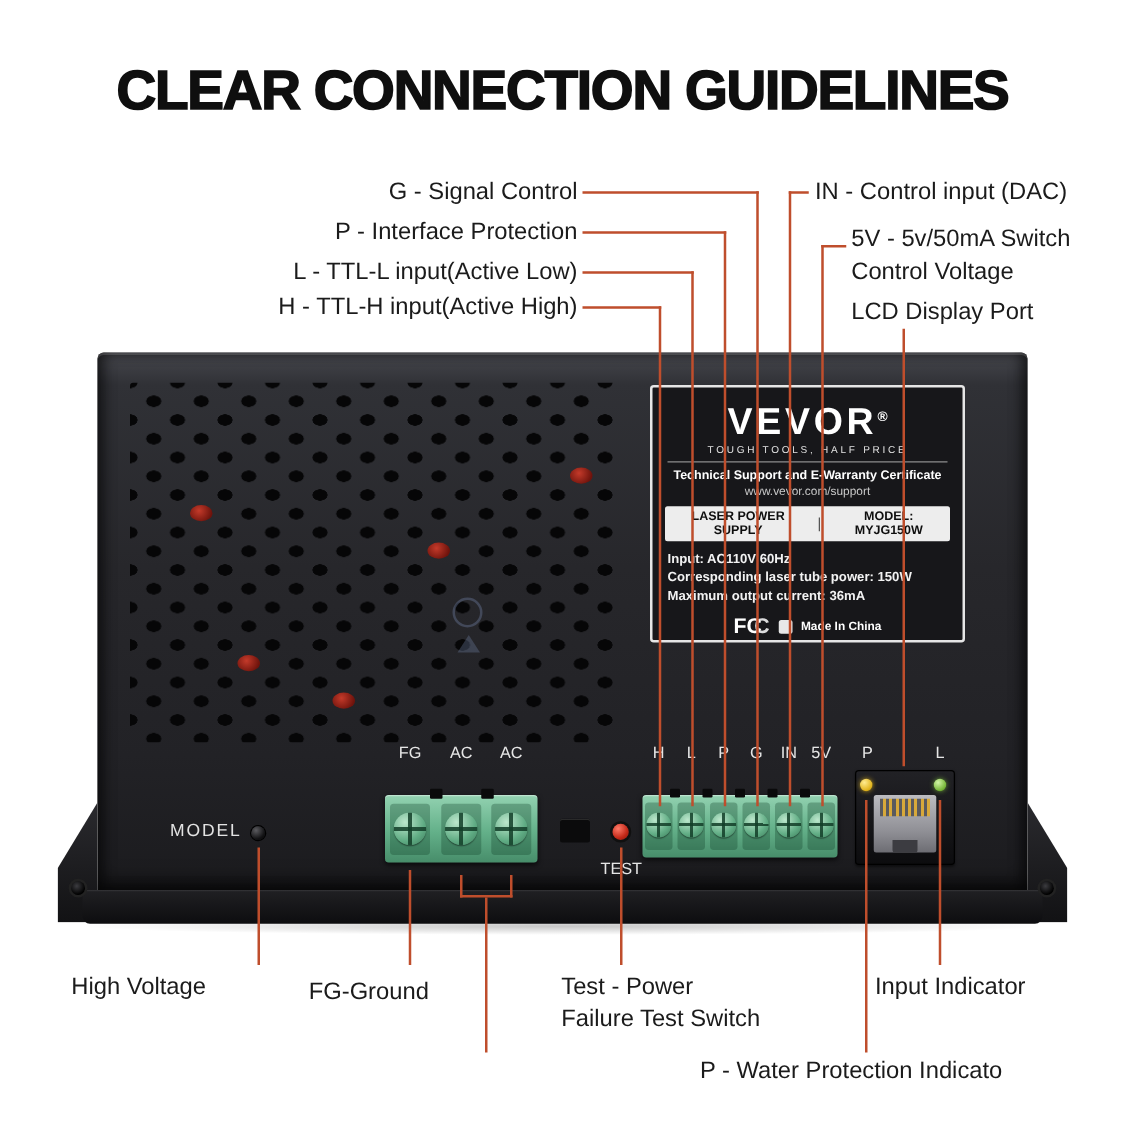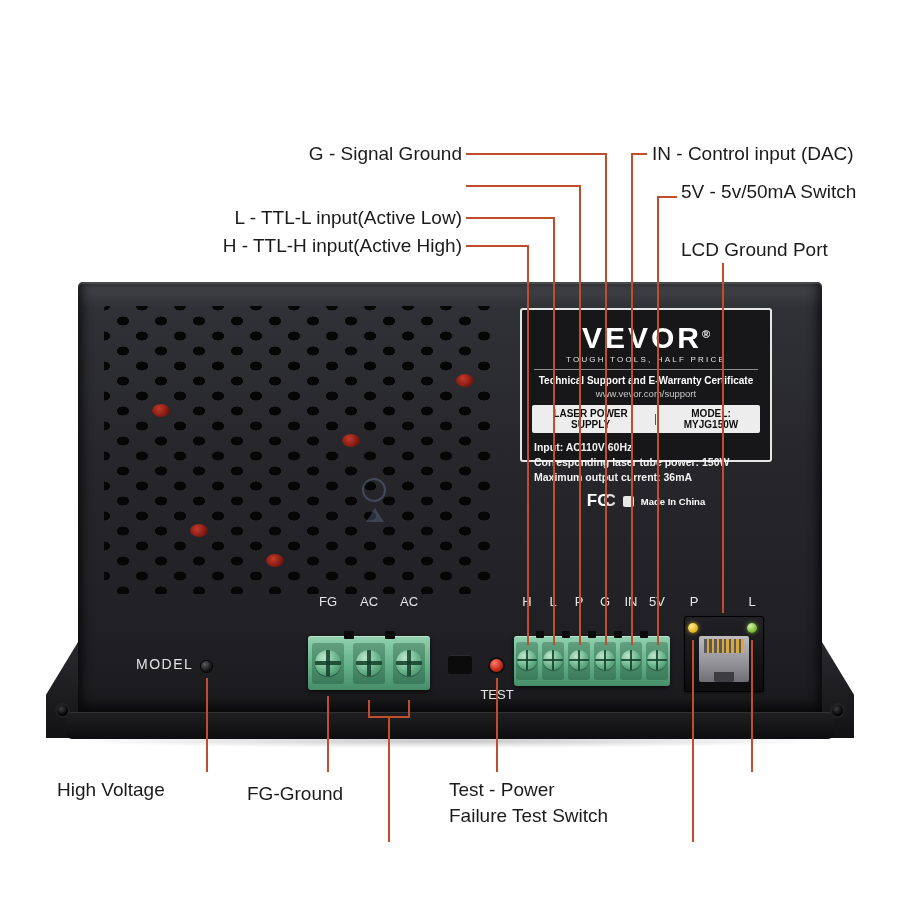--- a/index.html
+++ b/index.html
@@ -98,40 +98,41 @@
   .rj-notch{position:absolute;background:#3c3c41;border-radius:0 0 2px 2px;}
   .led{position:absolute;border-radius:50%;}
   .led.y{background:radial-gradient(circle at 35% 30%,#ffeb8f,#e2b51e 65%,#96760f);box-shadow:0 0 4px rgba(226,181,30,.8);}
   .led.g{background:radial-gradient(circle at 35% 30%,#d2f5a6,#79b83a 65%,#47731c);box-shadow:0 0 4px rgba(121,184,58,.8);}
 </style>
 </head>
 <body>
 
 <div class="scene">
 
+  <h1 class="title">CLEAR CONNECTION GUIDELINES</h1>
 
   <div class="flange left" style="left:46px;top:642px;width:32px;height:96px;"></div>
   <div class="flange right" style="left:822px;top:642px;width:32px;height:96px;"></div>
   <div class="shadow" style="left:60px;top:734px;width:780px;height:14px;"></div>
   <div class="psu-body" style="left:78px;top:282px;width:744px;height:430px;"></div>
   <div class="hem" style="left:66px;top:712px;width:768px;height:27px;"></div>
   <div class="screwhole" style="left:57px;top:705px;width:11px;height:11px;"></div>
   <div class="screwhole" style="left:832px;top:705px;width:11px;height:11px;"></div>
 
   <div class="perf" style="left:104px;top:306px;width:392px;height:288px;">
     <div class="wirehint" style="left:48px;top:98px;width:18px;height:13px;"></div>
     <div class="wirehint" style="left:86px;top:218px;width:18px;height:13px;"></div>
     <div class="wirehint" style="left:238px;top:128px;width:18px;height:13px;"></div>
     <div class="wirehint" style="left:162px;top:248px;width:18px;height:13px;"></div>
     <div class="wirehint" style="left:352px;top:68px;width:18px;height:13px;"></div>
   </div>
   <div class="mark-circle" style="left:362px;top:478px;"></div>
   <div class="mark-tri" style="left:366px;top:508px;"></div>
 
-  <div class="panel" style="left:520px;top:308px;width:252px;height:154px;">
+  <div class="panel" style="left:520px;top:308px;width:252px;height:206px;">
     <div class="brand"><span>VEVOR</span><sup>®</sup></div>
     <div class="tagline">TOUGH TOOLS, HALF PRICE</div>
     <div class="rule"></div>
     <div class="support1">Technical Support and E-Warranty Certificate</div>
     <div class="support2">www.vevor.com/support</div>
     <div class="prodbox">
       <span>LASER POWER SUPPLY</span>
       <span class="prodd"></span>
       <span>MODEL: MYJG150W</span>
     </div>
@@ -223,31 +224,35 @@
   <div class="ln" style="left:206px;top:678px;width:2px;height:94px;"></div>
   <div class="ln" style="left:327px;top:696px;width:2px;height:76px;"></div>
   <div class="ln" style="left:496px;top:678px;width:2px;height:94px;"></div>
   <div class="ln" style="left:368px;top:700px;width:2px;height:18px;"></div>
   <div class="ln" style="left:408px;top:700px;width:2px;height:18px;"></div>
   <div class="ln" style="left:368px;top:716px;width:42px;height:2px;"></div>
   <div class="ln" style="left:388px;top:718px;width:2px;height:124px;"></div>
   <div class="ln" style="left:692px;top:640px;width:2px;height:202px;"></div>
   <div class="ln" style="left:751px;top:640px;width:2px;height:132px;"></div>
 
-  <div class="lbl" style="right:438px;top:141px;">G - Signal Ground</div>
+  <div class="lbl" style="right:438px;top:141px;">G - Signal Control</div>
+  <div class="lbl" style="right:438px;top:173px;">P - Interface Protection</div>
   <div class="lbl" style="right:438px;top:205px;">L - TTL-L input(Active Low)</div>
   <div class="lbl" style="left:652px;top:141px;">IN - Control input (DAC)</div>
   <div class="lbl" style="right:438px;top:233px;">H -  TTL-H input(Active High)</div>
   <div class="lbl" style="left:681px;top:179px;">5V - 5v/50mA Switch</div>
-  <div class="lbl" style="left:681px;top:237px;">LCD Ground Port</div>
+  <div class="lbl" style="left:681px;top:205px;">Control Voltage</div>
+  <div class="lbl" style="left:681px;top:237px;">LCD Display Port</div>
 
   <div class="lbl center" style="left:57px;top:777px;width:182px;">
     <div>High Voltage</div>
   </div>
   <div class="lbl center" style="left:247px;top:781px;width:128px;">FG-Ground</div>
   <div class="lbl" style="left:449px;top:777px;">
     <div>Test - Power</div>
     <div>Failure Test Switch</div>
   </div>
   <div class="lbl center" style="left:700px;top:777px;width:190px;">
-  </div>
+    <div>Input Indicator</div>
+  </div>
+  <div class="lbl" style="left:560px;top:844px;">P - Water Protection Indicato</div>
 
 </div>
 
 </body></html>

